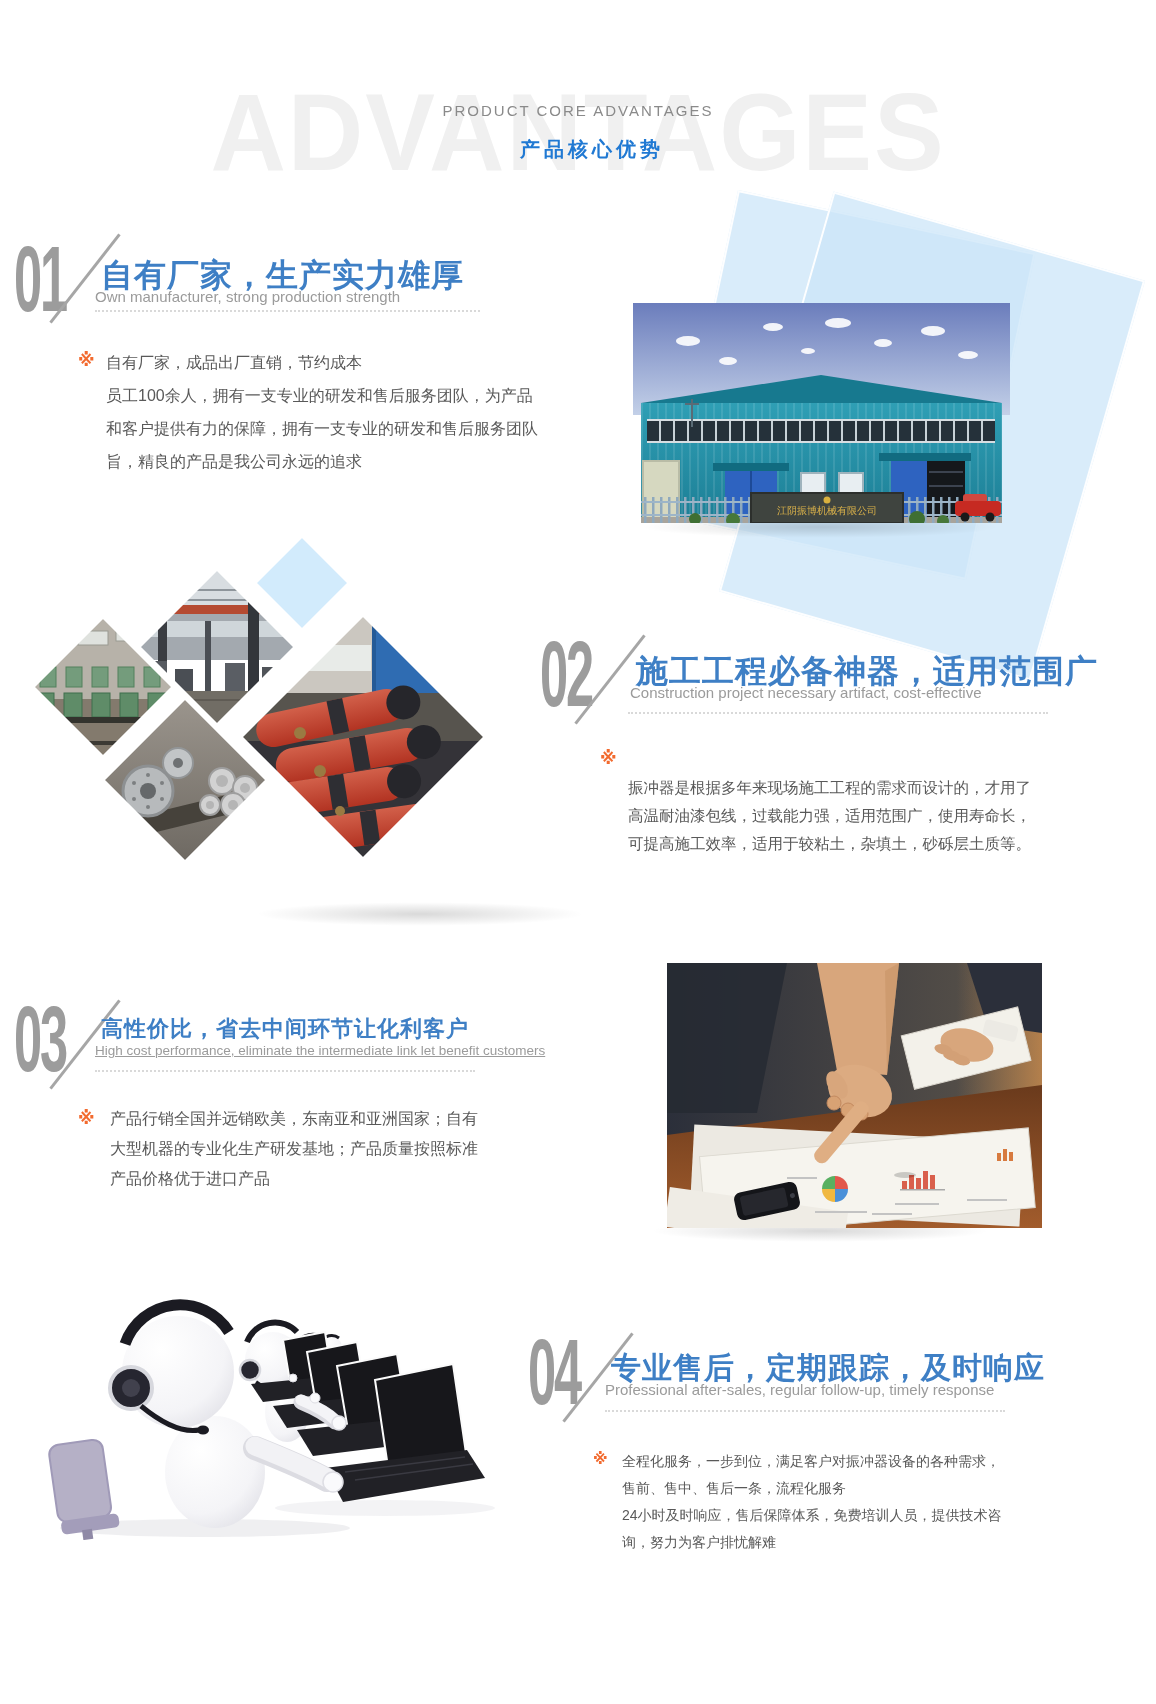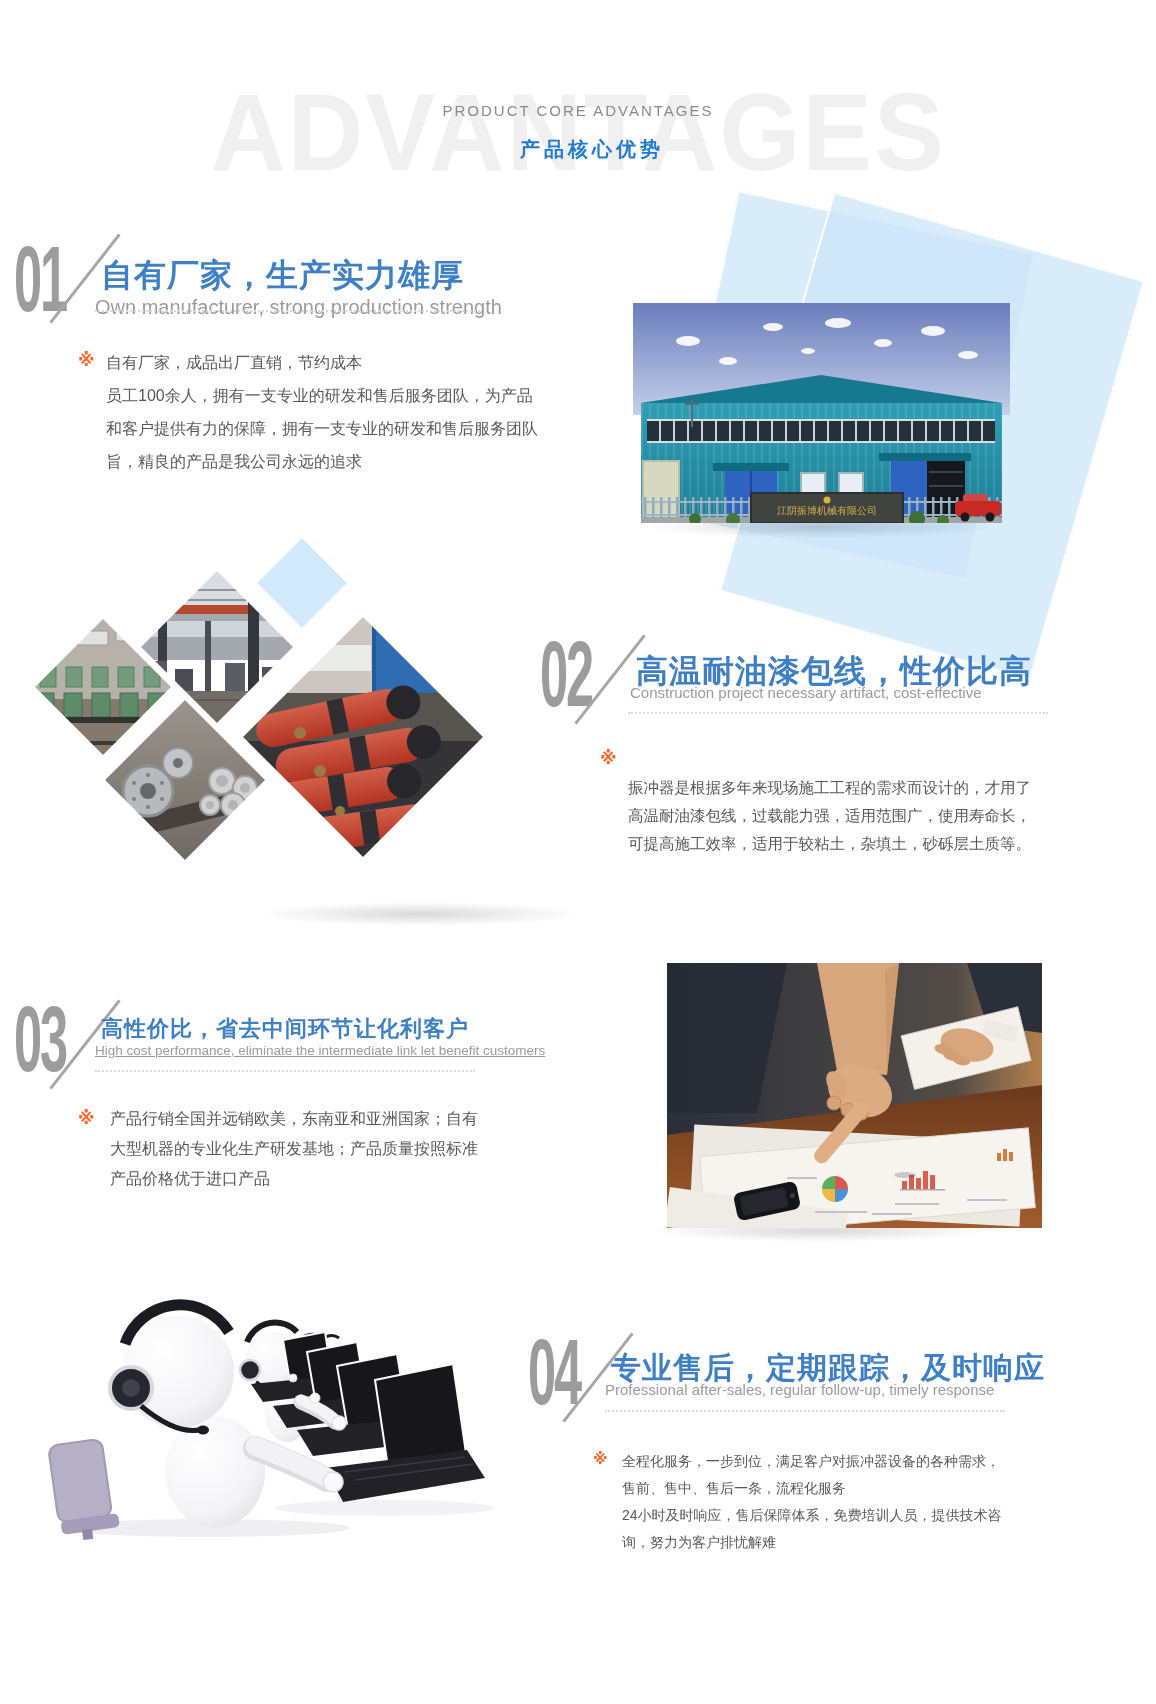--- a/index.html
+++ b/index.html
@@ -99,21 +99,21 @@
     <text x="194" y="211" font-size="10" fill="#d8b04a" text-anchor="middle">江阴振博机械有限公司</text>
     <rect x="330" y="191" width="24" height="11" rx="3" fill="#d0483f"></rect>
     <rect x="322" y="198" width="46" height="15" rx="4" fill="#c62a22"></rect>
     <circle cx="332" cy="214" r="4.5" fill="#1a1a1a"></circle>
       <circle cx="357" cy="214" r="4.5" fill="#1a1a1a"></circle>
   </svg>
 
   <div class="abs sec-num" style="left:14px;top:233px;">01</div>
   <div class="abs num-slash" style="left:29px;top:277px;"></div>
   <h2 class="abs sec-title" style="left:93px;top:246px;font-size:32px;">自有厂家，生产实力雄厚</h2>
-  <div class="abs sec-sub" style="left:95px;top:296px;font-size:20px;">Own manufacturer, strong production strength</div>
+  <div class="abs sec-sub" style="left:95px;top:288px;font-size:15px;">Own manufacturer, strong production strength</div>
   <div class="abs dotted" style="left:95px;top:310px;width:385px;"></div>
   <div class="abs marker" style="left:78px;top:350px;">※</div>
   <div class="abs body-text" style="left:106px;top:346px;font-size:16px;line-height:33px;">
     <div>自有厂家，成品出厂直销，节约成本</div>
     <div>员工100余人，拥有一支专业的研发和售后服务团队，为产品</div>
     <div>和客户提供有力的保障，拥有一支专业的研发和售后服务团队</div>
     <div>旨，精良的产品是我公司永远的追求</div>
   </div>
 
   <div class="abs soft-shadow" style="left:255px;top:902px;width:330px;height:24px;"></div>
@@ -252,21 +252,21 @@
       <polygon points="302,43 349,90 302,137 255,90"></polygon>
       <polygon points="217,76 295,154 217,232 139,154"></polygon>
       <polygon points="103,124 173,194 103,264 33,194"></polygon>
       <polygon points="185,205 267,287 185,369 103,287"></polygon>
       <polygon points="363,122 485,244 363,366 241,244"></polygon>
     </g>
   </svg>
 
   <div class="abs sec-num" style="left:540px;top:628px;">02</div>
   <div class="abs num-slash" style="left:554px;top:678px;"></div>
-  <h2 class="abs sec-title" style="left:628px;top:642px;font-size:32px;">高温耐油漆包线，性价比高</h2>
+  <h2 class="abs sec-title" style="left:628px;top:642px;font-size:32px;">施工工程必备神器，适用范围广</h2>
   <div class="abs sec-sub" style="left:630px;top:684px;font-size:15px;">Construction project necessary artifact, cost-effective</div>
   <div class="abs dotted" style="left:628px;top:712px;width:420px;"></div>
   <div class="abs marker" style="left:600px;top:748px;">※</div>
   <div class="abs body-text" style="left:628px;top:746px;font-size:15.5px;line-height:28px;margin-top:28px;">
     <div>振冲器是根据多年来现场施工工程的需求而设计的，才用了</div>
     <div>高温耐油漆包线，过载能力强，适用范围广，使用寿命长，</div>
     <div>可提高施工效率，适用于较粘土，杂填土，砂砾层土质等。</div>
   </div>
 
   <div class="abs soft-shadow" style="left:650px;top:1220px;width:340px;height:22px;"></div>

